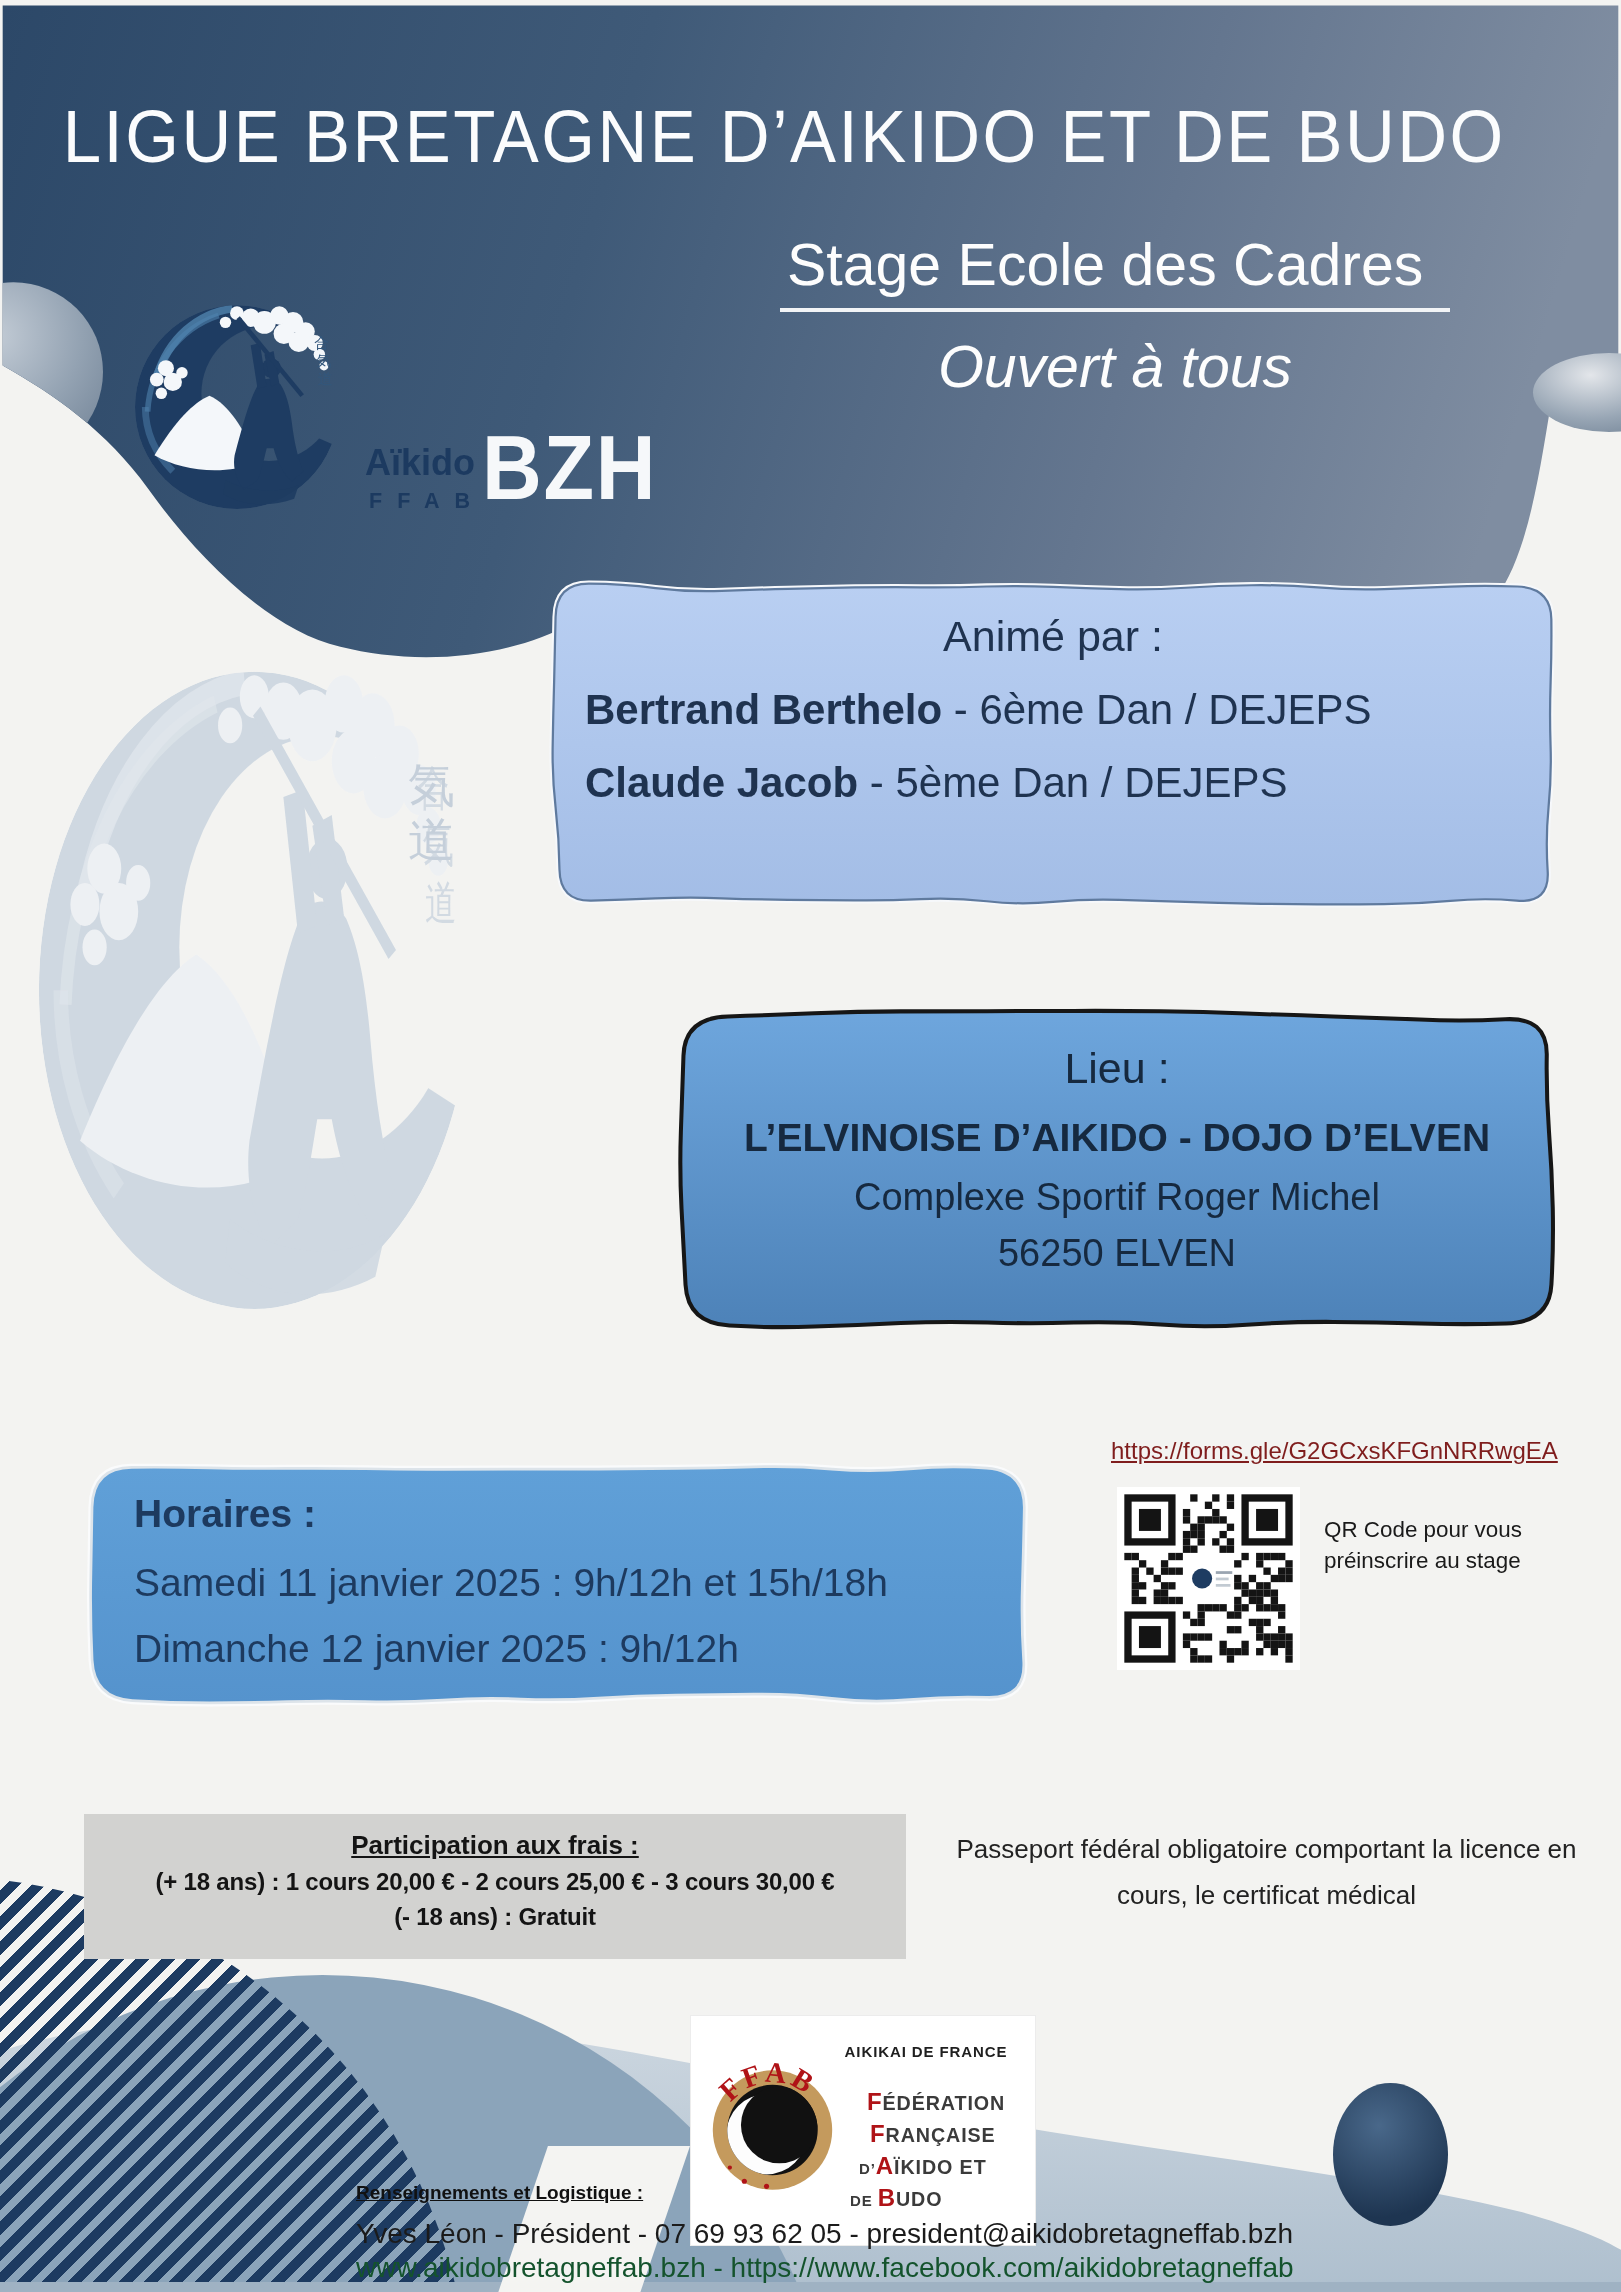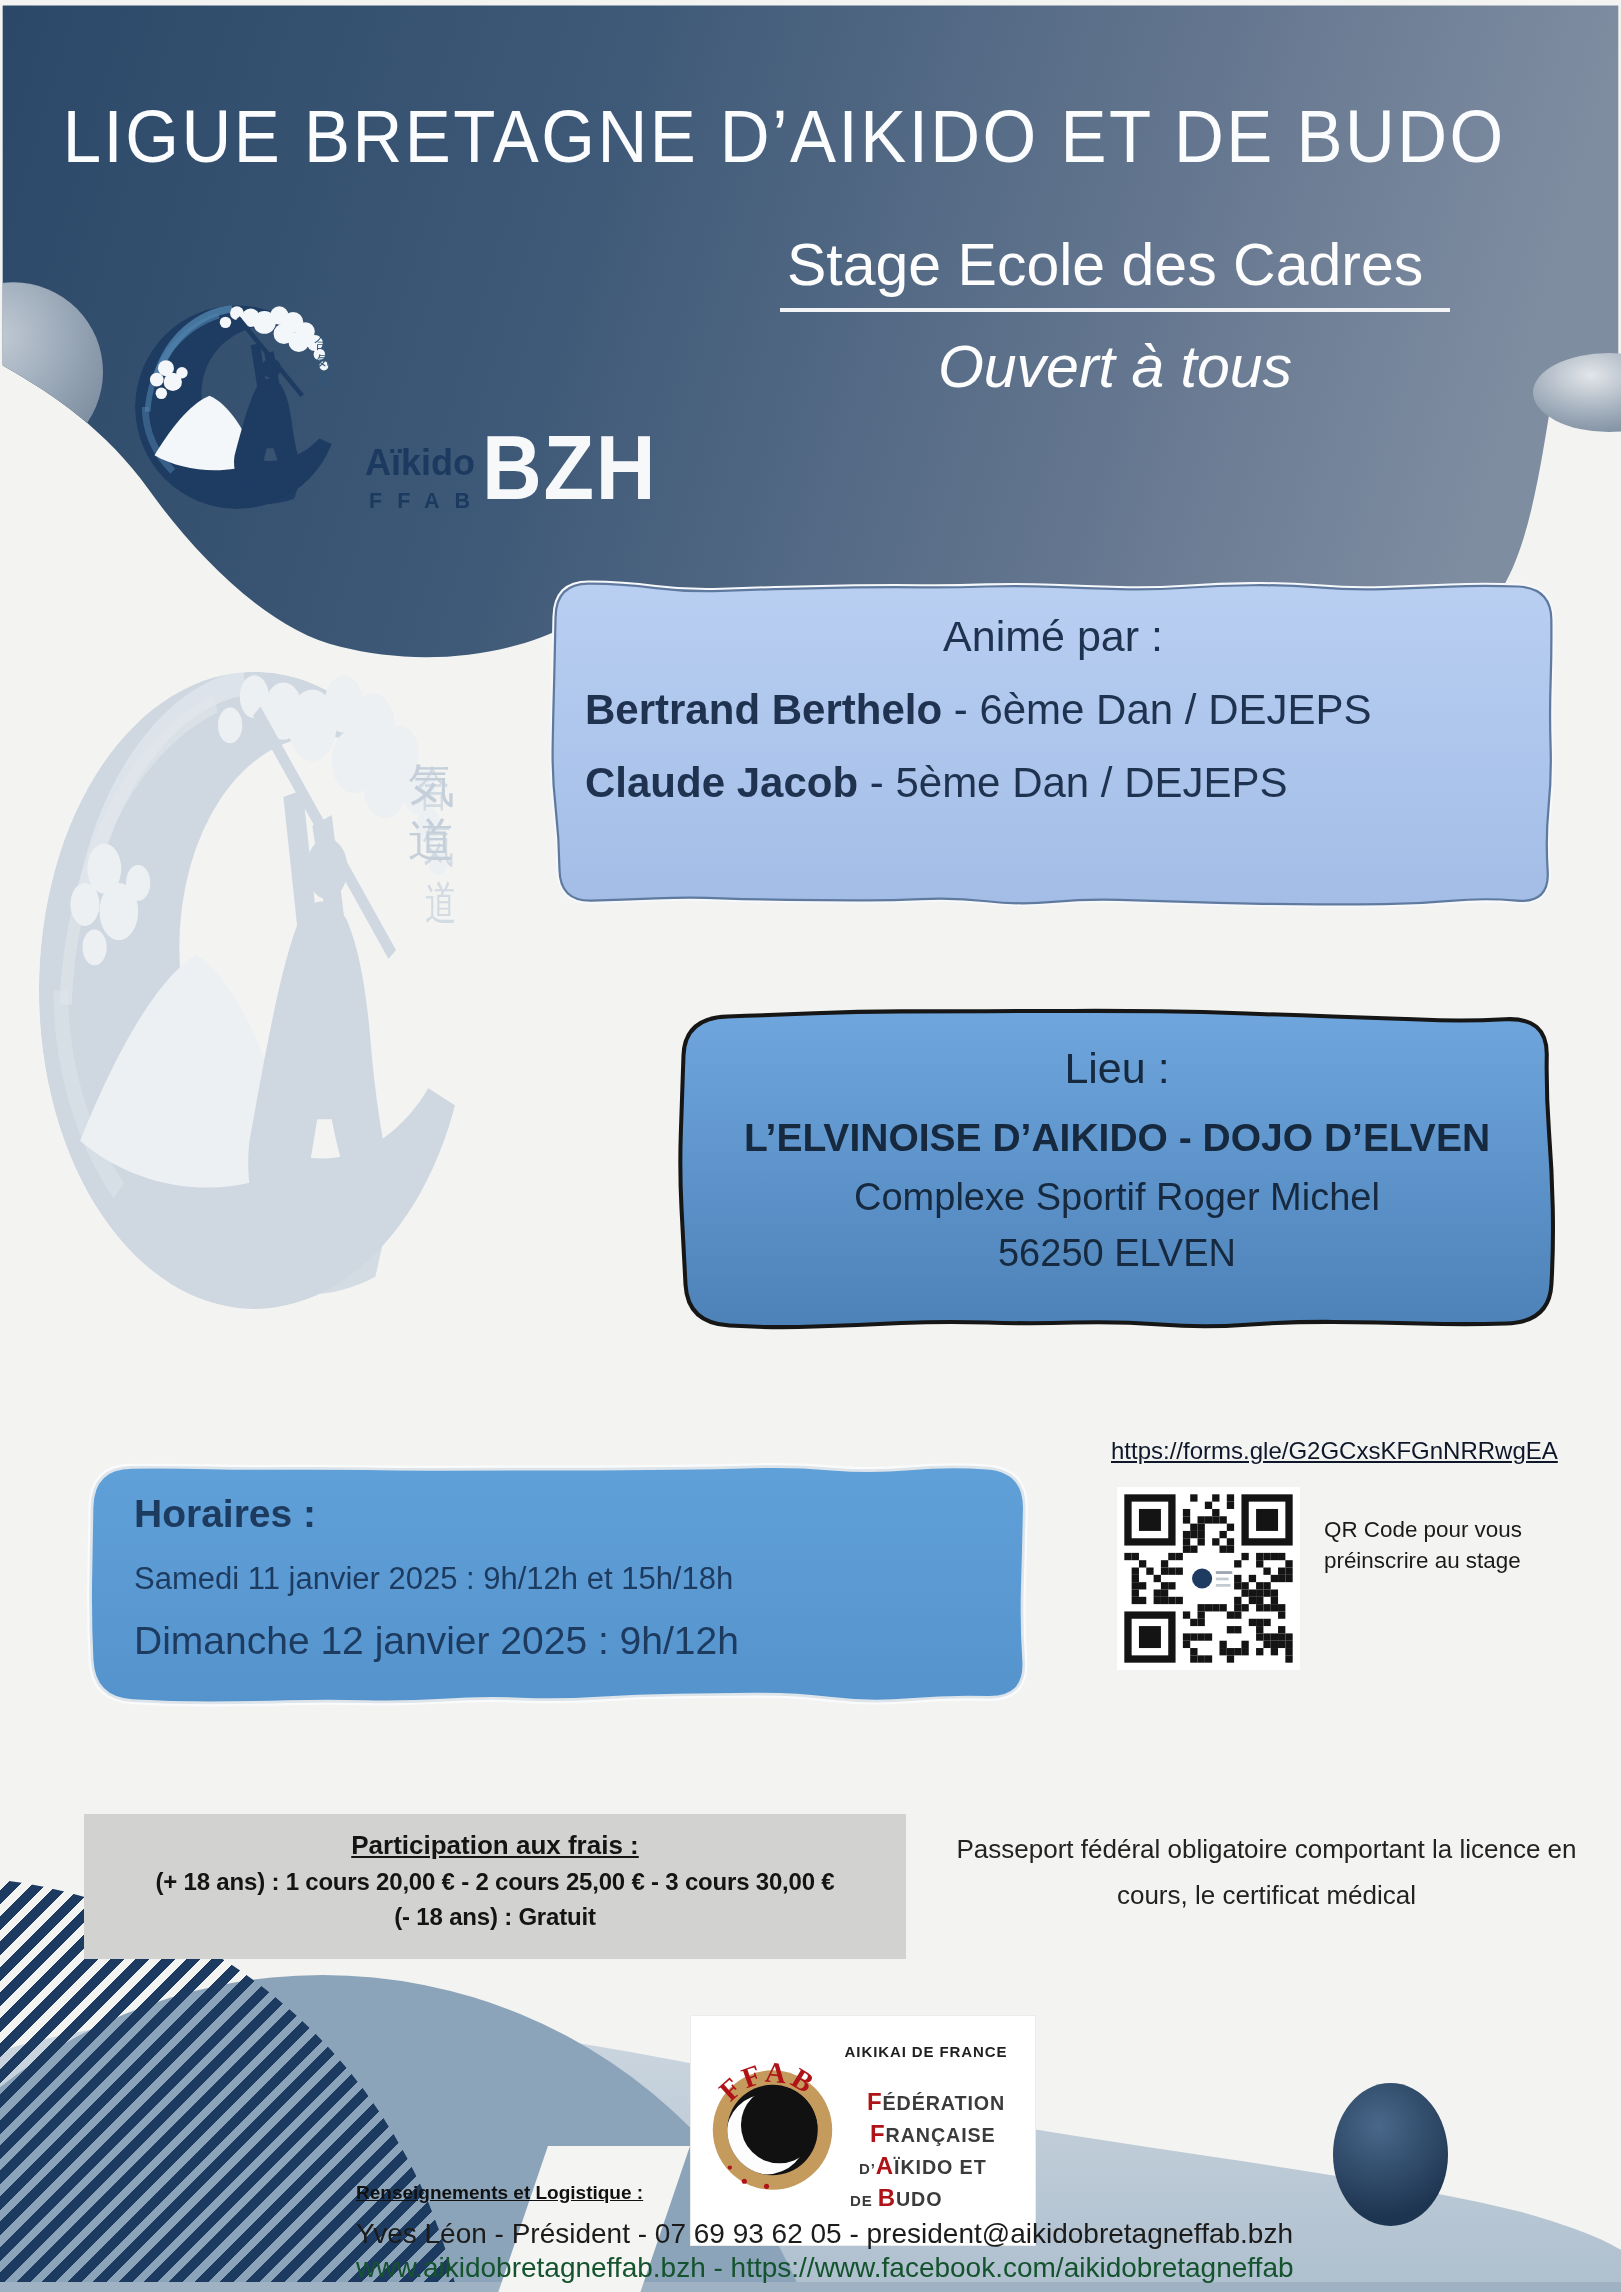--- a/index.html
+++ b/index.html
@@ -47,26 +47,26 @@
   .anime-note { margin:47px 0 0 39px; font-size:30px; font-style:italic; color:#24384f; }
 
   #lieu-box { left:673px; top:1005px; width:888px; height:330px; text-align:center; color:#16293f; }
   .lieu-heading { padding-top:39px; font-size:43px; }
   .lieu-club { margin-top:23px; font-size:39px; font-weight:bold; }
   .lieu-facility { margin-top:16px; font-size:38px; }
   .lieu-city { margin-top:12.5px; font-size:38px; }
 
   #horaires-box { left:82px; top:1460px; width:955px; height:249px; color:#1d3a5f; }
   .hor-heading { padding:32px 0 0 52px; font-size:39px; font-weight:bold; }
-  .hor-line1 { margin:25px 0 0 52px; font-size:31px; }
+  .hor-line1 { margin:25px 0 0 52px; font-size:39px; }
   .hor-line2 { margin:21.5px 0 0 52px; font-size:39px; }
 
   
   #reg-link { left:1111px; top:1437px; width:430px; text-align:center; font-size:24px; }
-  #reg-link span { color:#0f172a; text-decoration:underline; cursor:pointer; }
+  #reg-link span { color:#7f1d1d; text-decoration:underline; cursor:pointer; }
   #qr-wrap { left:1117px; top:1487px; width:183px; height:183px; background:#ffffff; }
   #qr-caption { left:1324px; top:1514px; width:242px; font-size:22.4px; color:#1a1a1a; line-height:1.4; }
 
   
   #fees-box { left:84px; top:1814px; width:822px; height:145px; background:#d2d2d0;
               text-align:center; color:#141414; }
   .fees-heading { padding-top:16px; font-size:26px; font-weight:bold; text-decoration:underline; }
   .fees-line { margin-top:7.2px; font-size:24px; font-weight:bold; letter-spacing:-0.2px; }
   #requirements { left:921px; top:1827px; width:691px; text-align:center;
                   font-size:26px; color:#222; line-height:1.75; }

